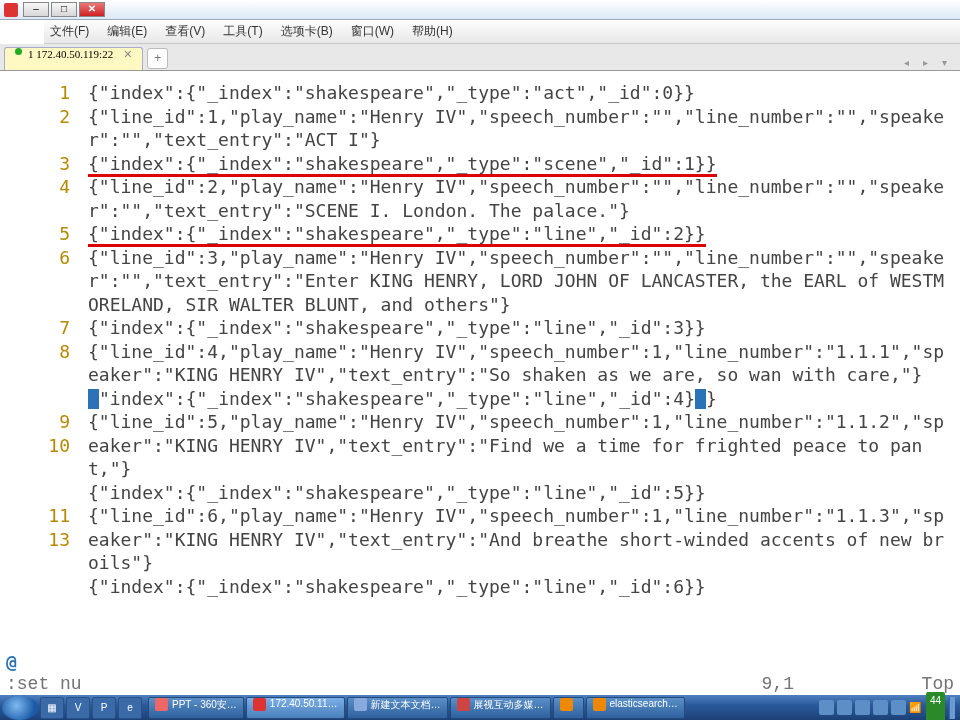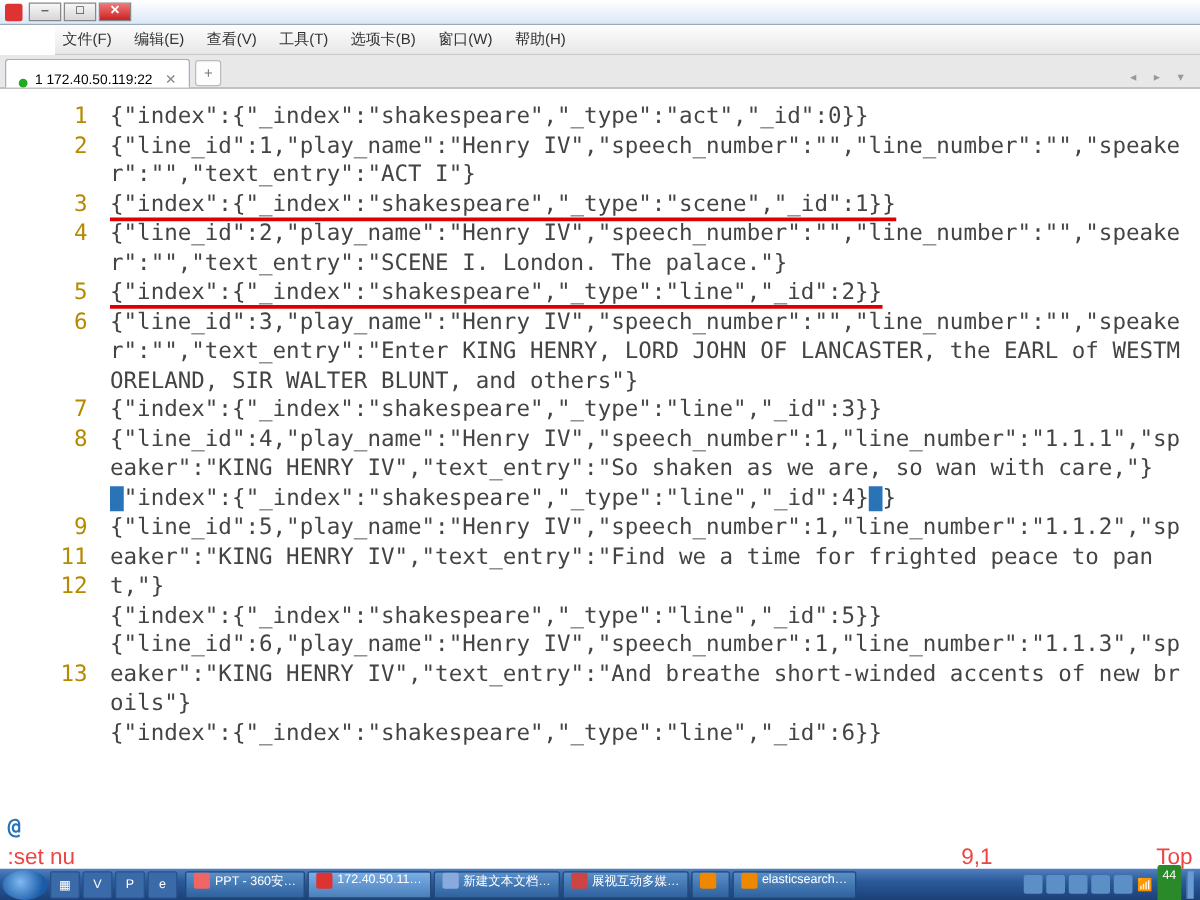--- a/index.html
+++ b/index.html
@@ -5,37 +5,37 @@
 * { margin:0; padding:0; box-sizing:border-box; }
 body { font-family:"Microsoft YaHei",Tahoma,sans-serif; font-size:12px; background:#fff; overflow:hidden; width:960px; height:720px; position:relative; }
 .titlebar { height:20px; background:linear-gradient(#fff,#dbe8f7); display:flex; align-items:center; padding:0 4px; border-bottom:1px solid #9ab; }
 .title-icon { width:14px; height:14px; background:#d33; border-radius:2px; margin-right:5px; }
 .title-text { flex:1; color:#333; font-size:11px; }
 .winbtns { display:flex; gap:2px; }
 .winbtn { width:26px; height:15px; background:linear-gradient(#f7f7f7,#d7d7d7); border:1px solid #888; font-size:10px; text-align:center; line-height:12px; }
 .winbtn.close { background:linear-gradient(#e77,#c22); color:#fff; font-weight:bold; }
 .menubar { height:24px; background:linear-gradient(#fdfdfd,#e8e8e8); display:flex; align-items:center; padding:0 6px; gap:18px; border-bottom:1px solid #cacaca; font-size:12px; color:#333;margin-left:44px; }
 .tabbar { height:27px; background:#e8e8e8; display:flex; align-items:flex-end; padding:3px 4px 0; border-bottom:1px solid #999; gap:1px; }
-.tab { height:23px; background:#ffffff; border:1px solid #aac; border-bottom:none; border-radius:3px 3px 0 0; padding:0 10px; display:flex; align-items:flex-end; gap:6px; font-size:11px; position:relative; }
+.tab { height:23px; background:#fef9c3; border:1px solid #aac; border-bottom:none; border-radius:3px 3px 0 0; padding:0 10px; display:flex; align-items:flex-start; gap:6px; font-size:11px; position:relative;font-family:Liberation Serif, serif; }
 .tab .dot { width:7px; height:7px; background:#2a2; border-radius:50%; }
 .tab .x { color:#888; font-size:11px; margin-left:4px; }
 .newtab { width:21px; height:21px; background:#fdfdfd; border:1px solid #bbb; border-radius:3px; text-align:center; line-height:18px; color:#777; margin-bottom:1px; margin-left:3px;}
 .tabbar-right { margin-left:auto; display:flex; gap:6px; padding-right:5px; color:#999; font-size:10px;}
 .tabbar-right span{padding:2px 4px;}
 .editor { position:absolute; top:71px; left:0; right:0; bottom:25px; background:#fff; overflow:hidden; font-family:"Consolas","DejaVu Sans Mono",monospace; font-size:18px; line-height:23.5px; }
 .gutter { position:absolute; left:0; top:10px; width:80px; text-align:right; color:#b58900; padding-right:10px; }
 .gutter div { height:23.5px; }
 .gutter .sp2 { height:47px; }
 .gutter .sp3 { height:70.5px; }
 .codearea { position:absolute; left:88px; right:6px; top:10px; color:#444; }
 .codearea .ln { word-break:break-all; white-space:pre-wrap; }
 .underline-red { border-bottom:3px solid #d00; }
 .cursor-block { display:inline-block; width:11px; height:20px; background:#2b73b7; vertical-align:text-bottom; }
 .prompt-at { position:absolute; left:6px; bottom:48px; color:#2b73b7; font-family:"Consolas",monospace; font-size:18px; font-weight:bold;}
-.statusline { position:absolute; left:6px; right:6px; bottom:24px; height:24px; display:flex; align-items:flex-end; font-family:Liberation Sans, sans-serif; font-size:18px; color:#ef4444; }
+.statusline { position:absolute; left:6px; right:6px; bottom:24px; height:24px; display:flex; align-items:center; font-family:Liberation Mono, monospace; font-size:18px; color:#737373; }
 .statusline .cmd { flex:0 0 420px; }
 .statusline .pos { flex:1; text-align:right; padding-right:100px; }
 .statusline .pct { width:60px; text-align:right; }
 .taskbar { position:absolute; left:0; right:0; bottom:0; height:25px; background:linear-gradient(#4f80c0,#2b5a9a 40%,#1c4077); display:flex; align-items:center; padding:0 2px; gap:2px; }
 .startbtn { width:36px; height:24px; background:radial-gradient(circle at 40% 40%,#7fb9f0,#1a5ca8 70%); border-radius:50%/50%; position:relative; }
 .ql { width:24px; height:22px; background:#3a6aa8; border:1px solid #2a5088; display:flex; align-items:center; justify-content:center; font-size:10px; color:#fff; border-radius:2px;}
 .tbtn { height:22px; background:linear-gradient(#5a8fc8,#2e619e); border:1px solid #234a78; border-radius:2px; display:flex; align-items:flex-start; padding:0 6px; gap:4px; color:#fff; font-size:10px; max-width:102px; overflow:hidden; white-space:nowrap; }
 .tbtn.active { background:linear-gradient(#7aafE8,#4a7fba); }
 .tbtn .ico { width:13px; height:13px; background:#fff3; border-radius:2px; flex-shrink:0;}
 .tray { margin-left:auto; display:flex; align-items:center; gap:4px; padding:0 3px; color:#fff; font-size:10px;}
@@ -82,22 +82,22 @@
   <div class="gutter" id="gutter">
       <div>1</div>
       <div class="sp2">2</div>
       <div>3</div>
       <div class="sp2">4</div>
       <div>5</div>
       <div class="sp3">6</div>
       <div>7</div>
       <div class="sp3">8</div>
       <div>9</div>
+      <div class="sp3">10</div>
       <div>11</div>
-      <div class="sp3">12</div>
       <div>13</div>
     </div>
   <div class="codearea" id="code">
       <div class="ln">{"index":{"_index":"shakespeare","_type":"act","_id":0}}</div>
       <div class="ln">{"line_id":1,"play_name":"Henry IV","speech_number":"","line_number":"","speaker":"","text_entry":"ACT I"}</div>
       <div class="ln"><span class="underline-red">{"index":{"_index":"shakespeare","_type":"scene","_id":1}}</span></div>
       <div class="ln">{"line_id":2,"play_name":"Henry IV","speech_number":"","line_number":"","speaker":"","text_entry":"SCENE I. London. The palace."}</div>
       <div class="ln"><span class="underline-red">{"index":{"_index":"shakespeare","_type":"line","_id":2}}</span></div>
       <div class="ln">{"line_id":3,"play_name":"Henry IV","speech_number":"","line_number":"","speaker":"","text_entry":"Enter KING HENRY, LORD JOHN OF LANCASTER, the EARL of WESTMORELAND, SIR WALTER BLUNT, and others"}</div>
       <div class="ln">{"index":{"_index":"shakespeare","_type":"line","_id":3}}</div>

